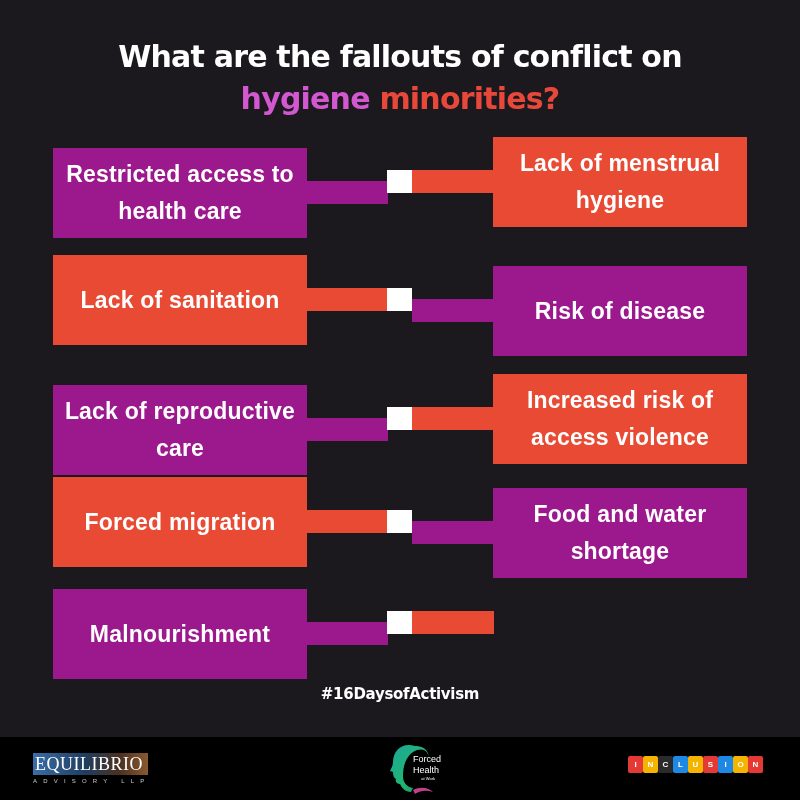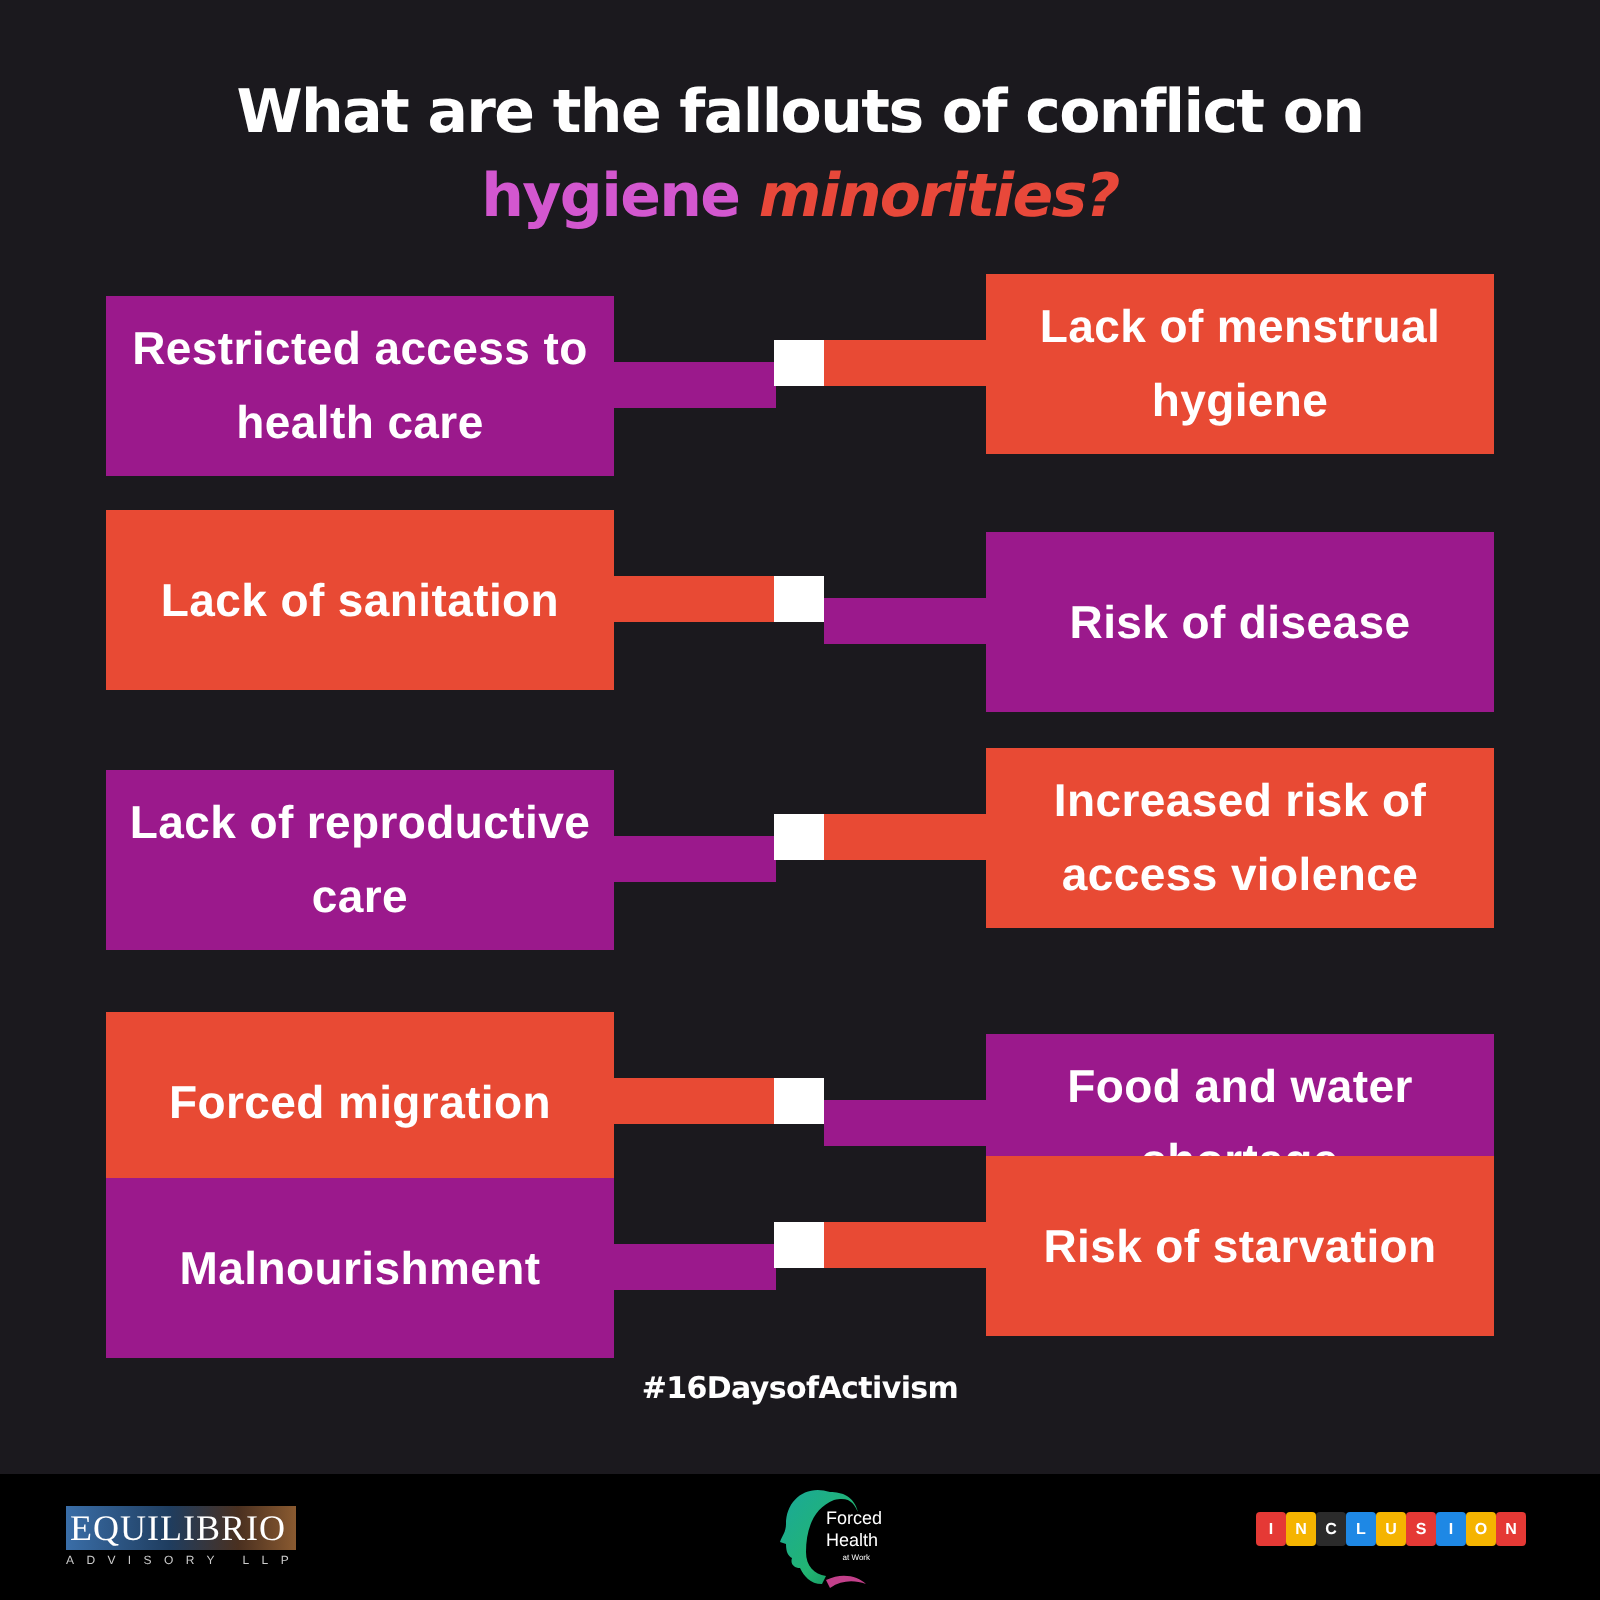--- a/index.html
+++ b/index.html
@@ -16,21 +16,21 @@
       text-align: center;
       font-family: "DejaVu Sans", sans-serif;
       font-weight: bold;
       font-size: 30px;
       line-height: 42px;
       letter-spacing: -0.8px;
     }
     .title .line1 { display: block; color: #ffffff; }
     .title .line2 { display: block; }
     .title .gender { color: #d357cf; }
-    .title .minorities { color: #e8483a; font-style: italic; }
+    .title .minorities { color: #e8483a; }
 
     .row {
       position: absolute;
       left: 0; width: 800px; height: 90px;
     }
     .box {
       position: absolute;
       top: 0; height: 90px; width: 254px;
       display: flex; align-items: center; justify-content: center;
       text-align: center;
@@ -154,34 +154,33 @@
 </div>
 
 <div class="row" style="top:374px">
   <div class="box left purple">Lack of reproductive care</div>
   <div class="conn left purple"></div>
   <div class="square"></div>
   <div class="conn right orange"></div>
   <div class="box right orange">Increased risk of access violence</div>
 </div>
 
-<div class="row" style="top:506px">
+<div class="row" style="top:477px">
   <div class="box left orange">Forced migration</div>
   <div class="conn left orange"></div>
   <div class="square"></div>
   <div class="conn right purple"></div>
   <div class="box right purple">Food and water shortage</div>
 </div>
 
 <div class="row" style="top:578px">
   <div class="box left purple">Malnourishment</div>
   <div class="conn left purple"></div>
   <div class="square"></div>
   <div class="conn right orange"></div>
-  <div class="box right orange">Risk of starvation</div>
 </div>
 
 <div class="hashtag">#16DaysofActivism</div>
 
 <div class="footer">
   <div class="logo-equilibrio">
     <span class="main">EQUILIBRIO</span>
     <span class="sub">ADVISORY LLP</span>
   </div>
 

